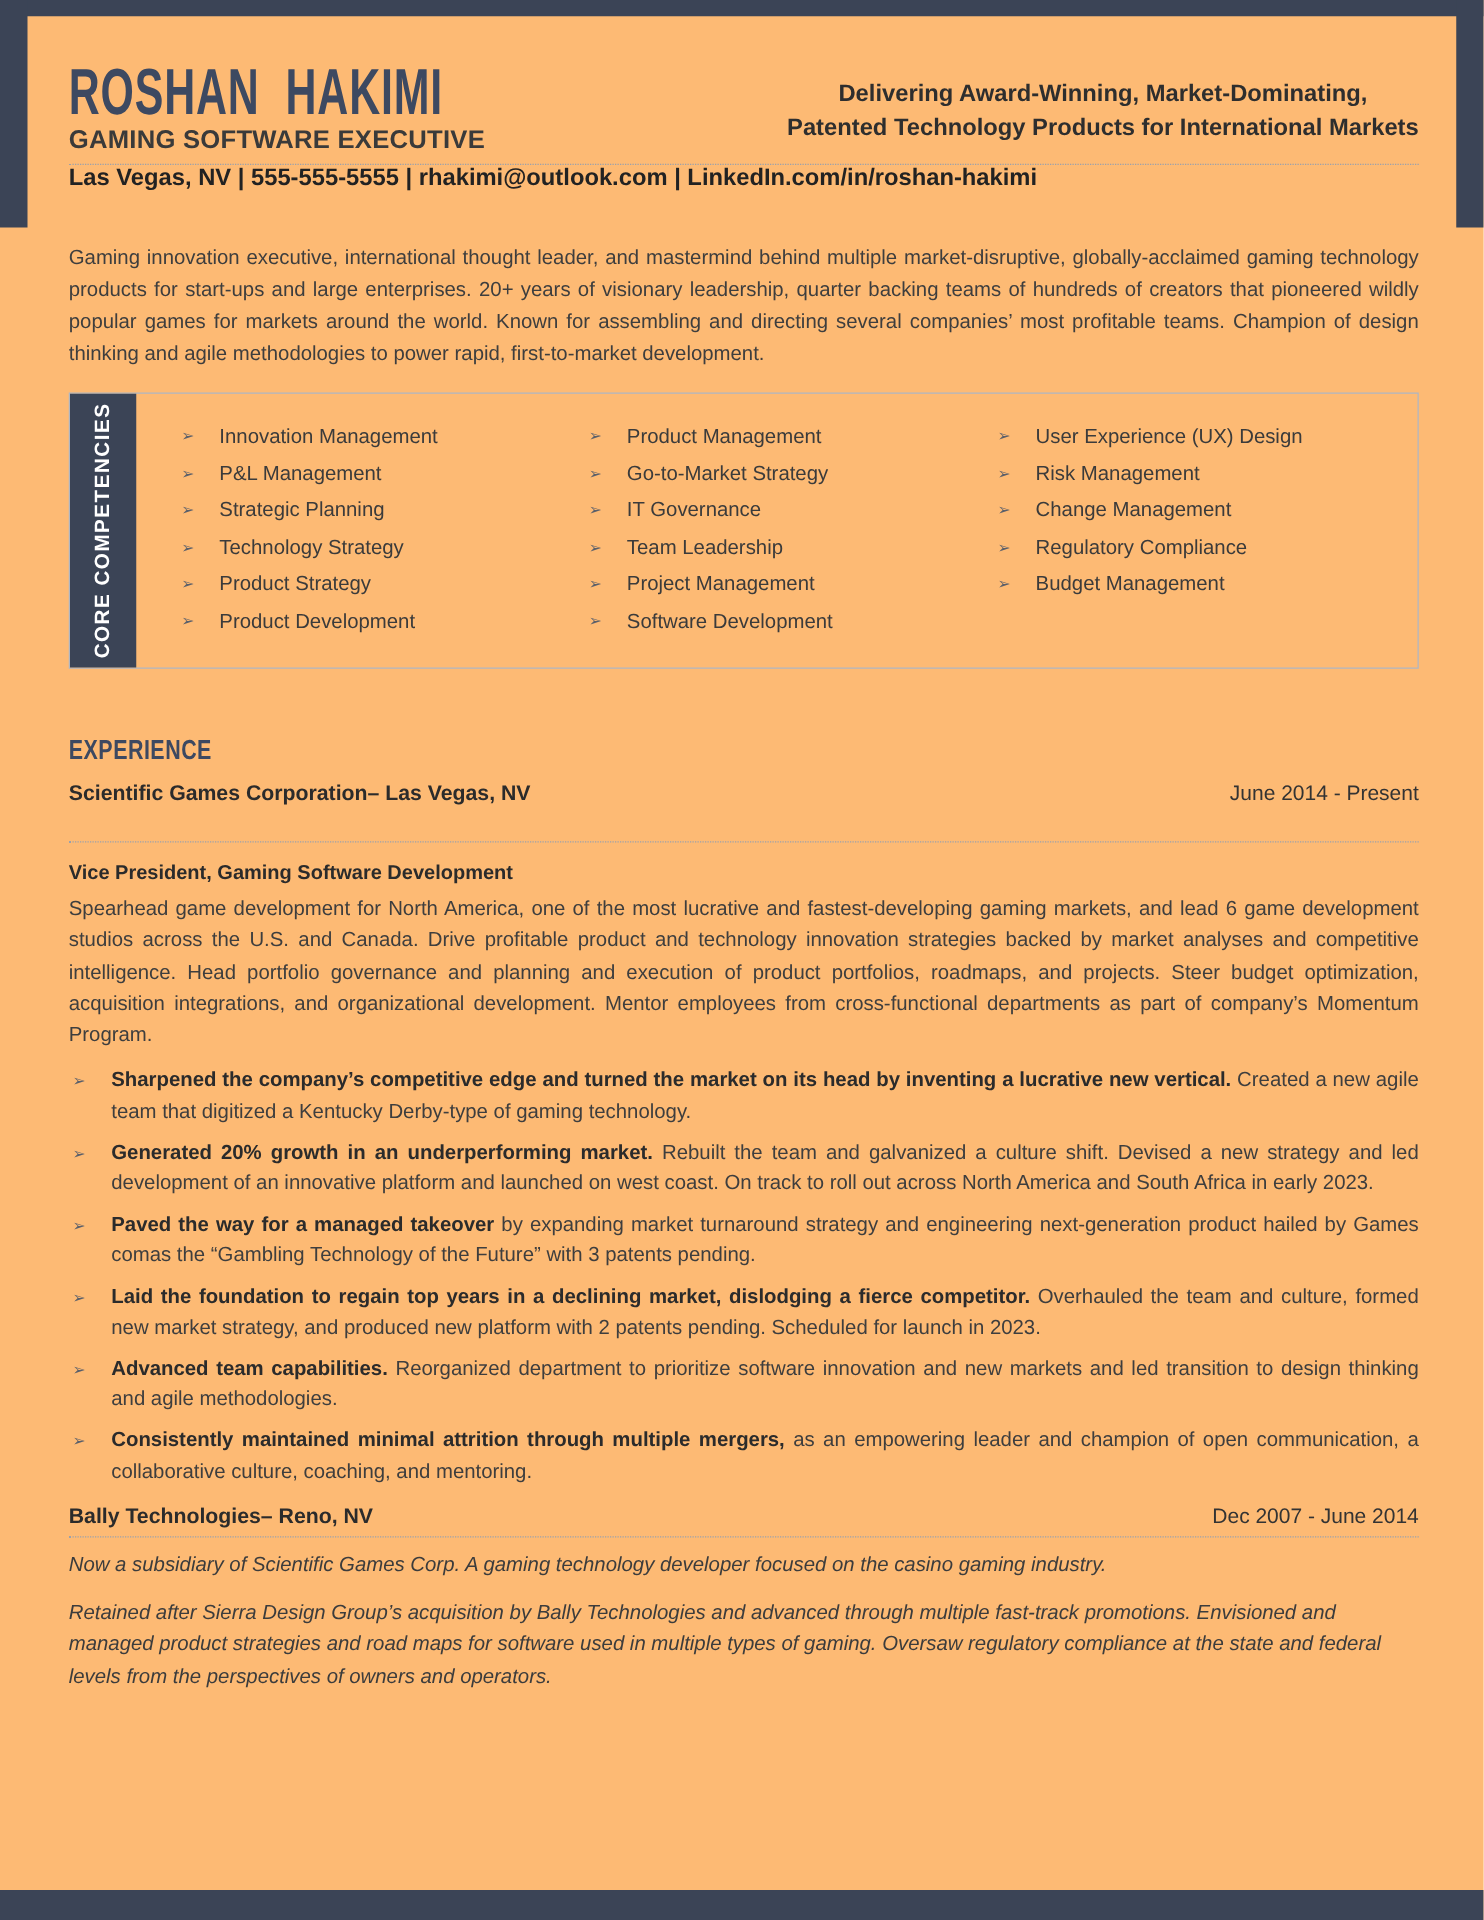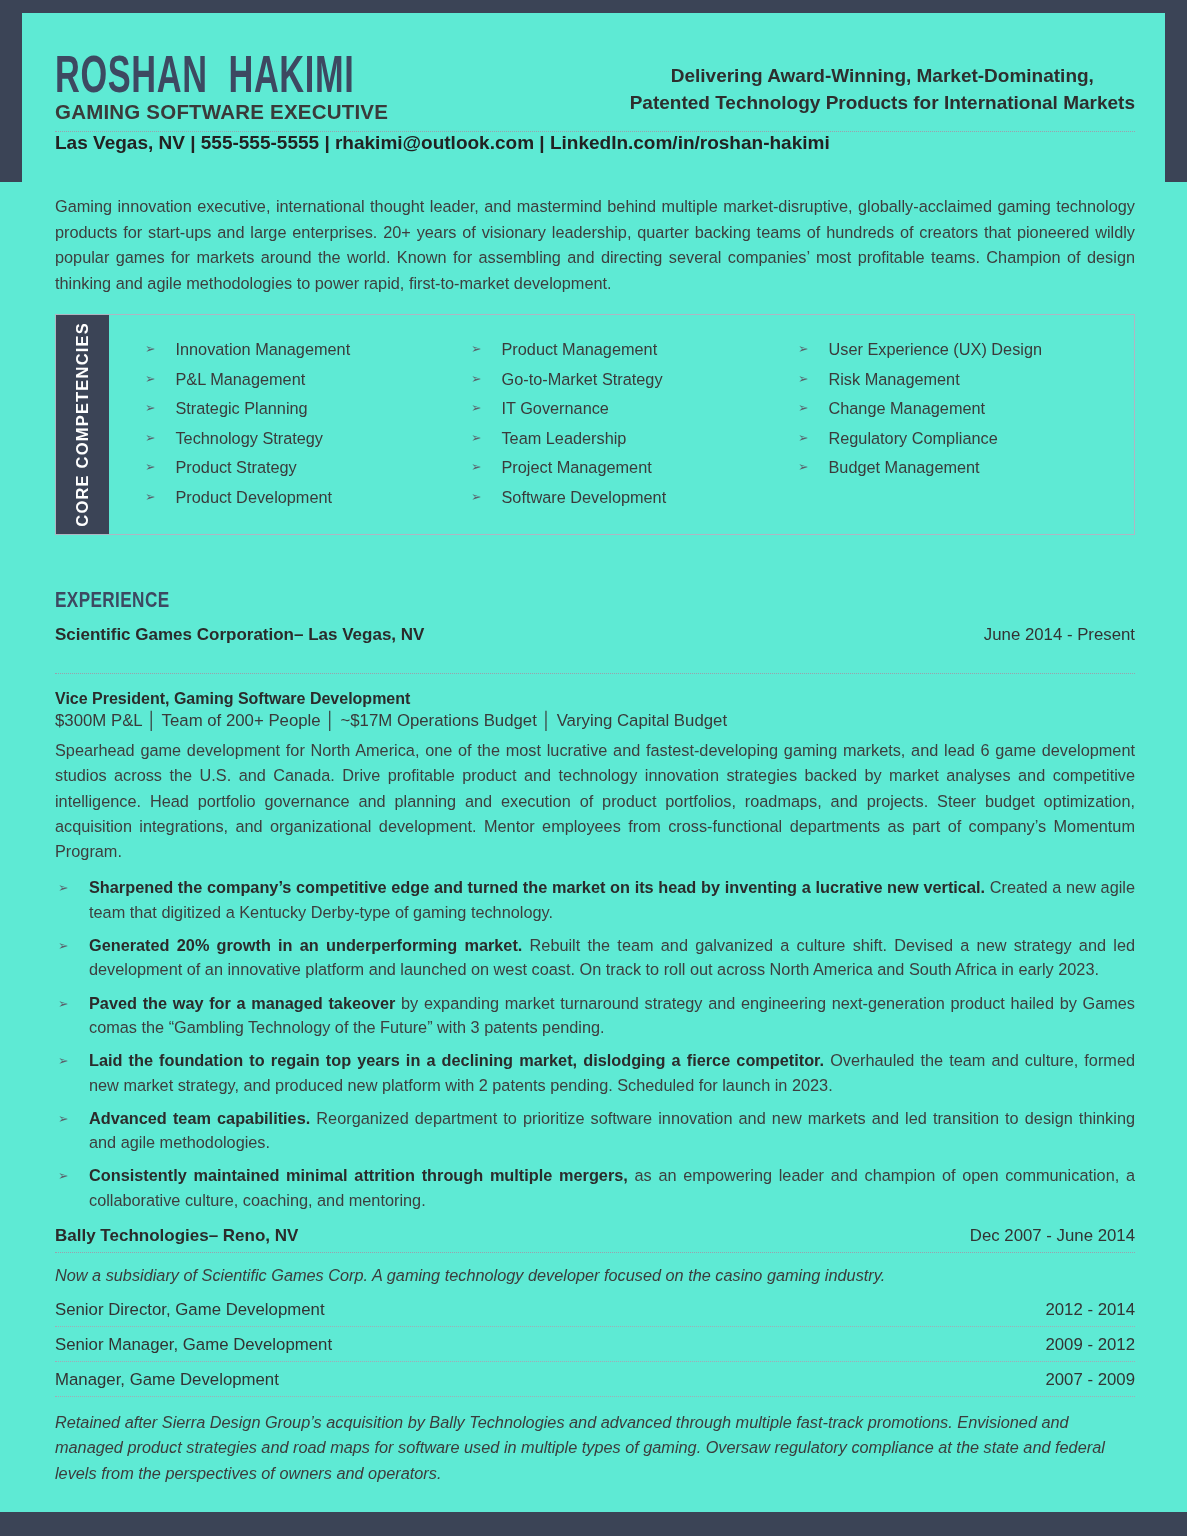--- a/index.html
+++ b/index.html
@@ -1,21 +1,21 @@
 <!DOCTYPE html>
 <html><head>
 <meta charset="utf-8">
 <style>
   * { margin: 0; padding: 0; box-sizing: border-box; }
   html, body { background: #ffffff; }
   .page {
     position: relative;
     width: 1187px;
     height: 1536px;
-    background: #5eead4;
+    background: #fdba74;
     overflow: hidden;
     font-family: "Liberation Sans", sans-serif;
     color: #3e3e3e;
   }
   .bar { position: absolute; background: #3b4456; }
   .bar.top { top: 0; left: 0; width: 100%; height: 13px; }
   .bar.left { top: 0; left: 0; width: 22px; height: 182px; }
   .bar.right { top: 0; right: 0; width: 22px; height: 182px; }
   .bar.bottom { bottom: 0; left: 0; width: 100%; height: 24px; }
 
@@ -193,52 +193,37 @@
     <h2 class="exp-heading">EXPERIENCE</h2>
 
     <div class="job-row">
       <span class="company">Scientific Games Corporation– Las Vegas, NV</span>
       <span class="dates">June 2014 - Present</span>
     </div>
     <div class="rule-dotted job-rule"></div>
 
 
     <div class="role-title">Vice President, Gaming Software Development</div>
-    <div class="role-scope">$300M P&amp;L │ Team of 200+ People │ ~$17M Operations Budget │ Varying Capital Budget</div>
 
     <p class="desc">Spearhead game development for North America, one of the most lucrative and fastest-developing gaming markets, and lead 6 game development studios across the U.S. and Canada. Drive profitable product and technology innovation strategies backed by market analyses and competitive intelligence. Head portfolio governance and planning and execution of product portfolios, roadmaps, and projects. Steer budget optimization, acquisition integrations, and organizational development. Mentor employees from cross-functional departments as part of company’s Momentum Program.</p>
 
     <ul class="achv">
       <li><span class="bullet-icon">➢</span><b>Sharpened the company’s competitive edge and turned the market on its head by inventing a lucrative new vertical.</b><span> Created a new agile team that digitized a Kentucky Derby-type of gaming technology.</span></li>
       <li><span class="bullet-icon">➢</span><b>Generated 20% growth in an underperforming market.</b><span> Rebuilt the team and galvanized a culture shift. Devised a new strategy and led development of an innovative platform and launched on west coast. On track to roll out across North America and South Africa in early 2023.</span></li>
       <li><span class="bullet-icon">➢</span><b>Paved the way for a managed takeover</b><span> by expanding market turnaround strategy and engineering next-generation product hailed by Games comas the “Gambling Technology of the Future” with 3 patents pending.</span></li>
       <li><span class="bullet-icon">➢</span><b>Laid the foundation to regain top years in a declining market, dislodging a fierce competitor.</b><span> Overhauled the team and culture, formed new market strategy, and produced new platform with 2 patents pending. Scheduled for launch in 2023.</span></li>
       <li><span class="bullet-icon">➢</span><b>Advanced team capabilities.</b><span> Reorganized department to prioritize software innovation and new markets and led transition to design thinking and agile methodologies.</span></li>
       <li><span class="bullet-icon">➢</span><b>Consistently maintained minimal attrition through multiple mergers,</b><span> as an empowering leader and champion of open communication, a collaborative culture, coaching, and mentoring.</span></li>
     </ul>
 
     <div class="job-row bally-row">
       <span class="company">Bally Technologies– Reno, NV</span>
       <span class="dates">Dec 2007 - June 2014</span>
     </div>
     <div class="rule-dotted bally-rule"></div>
 
     <p class="blurb single">Now a subsidiary of Scientific Games Corp. A gaming technology developer focused on the casino gaming industry.</p>
 
-    <div class="roles">
-      <div class="role-line">
-        <span class="rl-title">Senior Director, Game Development</span>
-        <span class="rl-dates">2012 - 2014</span>
-      </div>
-      <div class="role-line">
-        <span class="rl-title">Senior Manager, Game Development</span>
-        <span class="rl-dates">2009 - 2012</span>
-      </div>
-      <div class="role-line">
-        <span class="rl-title">Manager, Game Development</span>
-        <span class="rl-dates">2007 - 2009</span>
-      </div>
-    </div>
 
     <p class="blurb closing">Retained after Sierra Design Group’s acquisition by Bally Technologies and advanced through multiple fast-track promotions. Envisioned and managed product strategies and road maps for software used in multiple types of gaming. Oversaw regulatory compliance at the state and federal levels from the perspectives of owners and operators.</p>
 
   </div>
 </div>
 
 </body></html>

